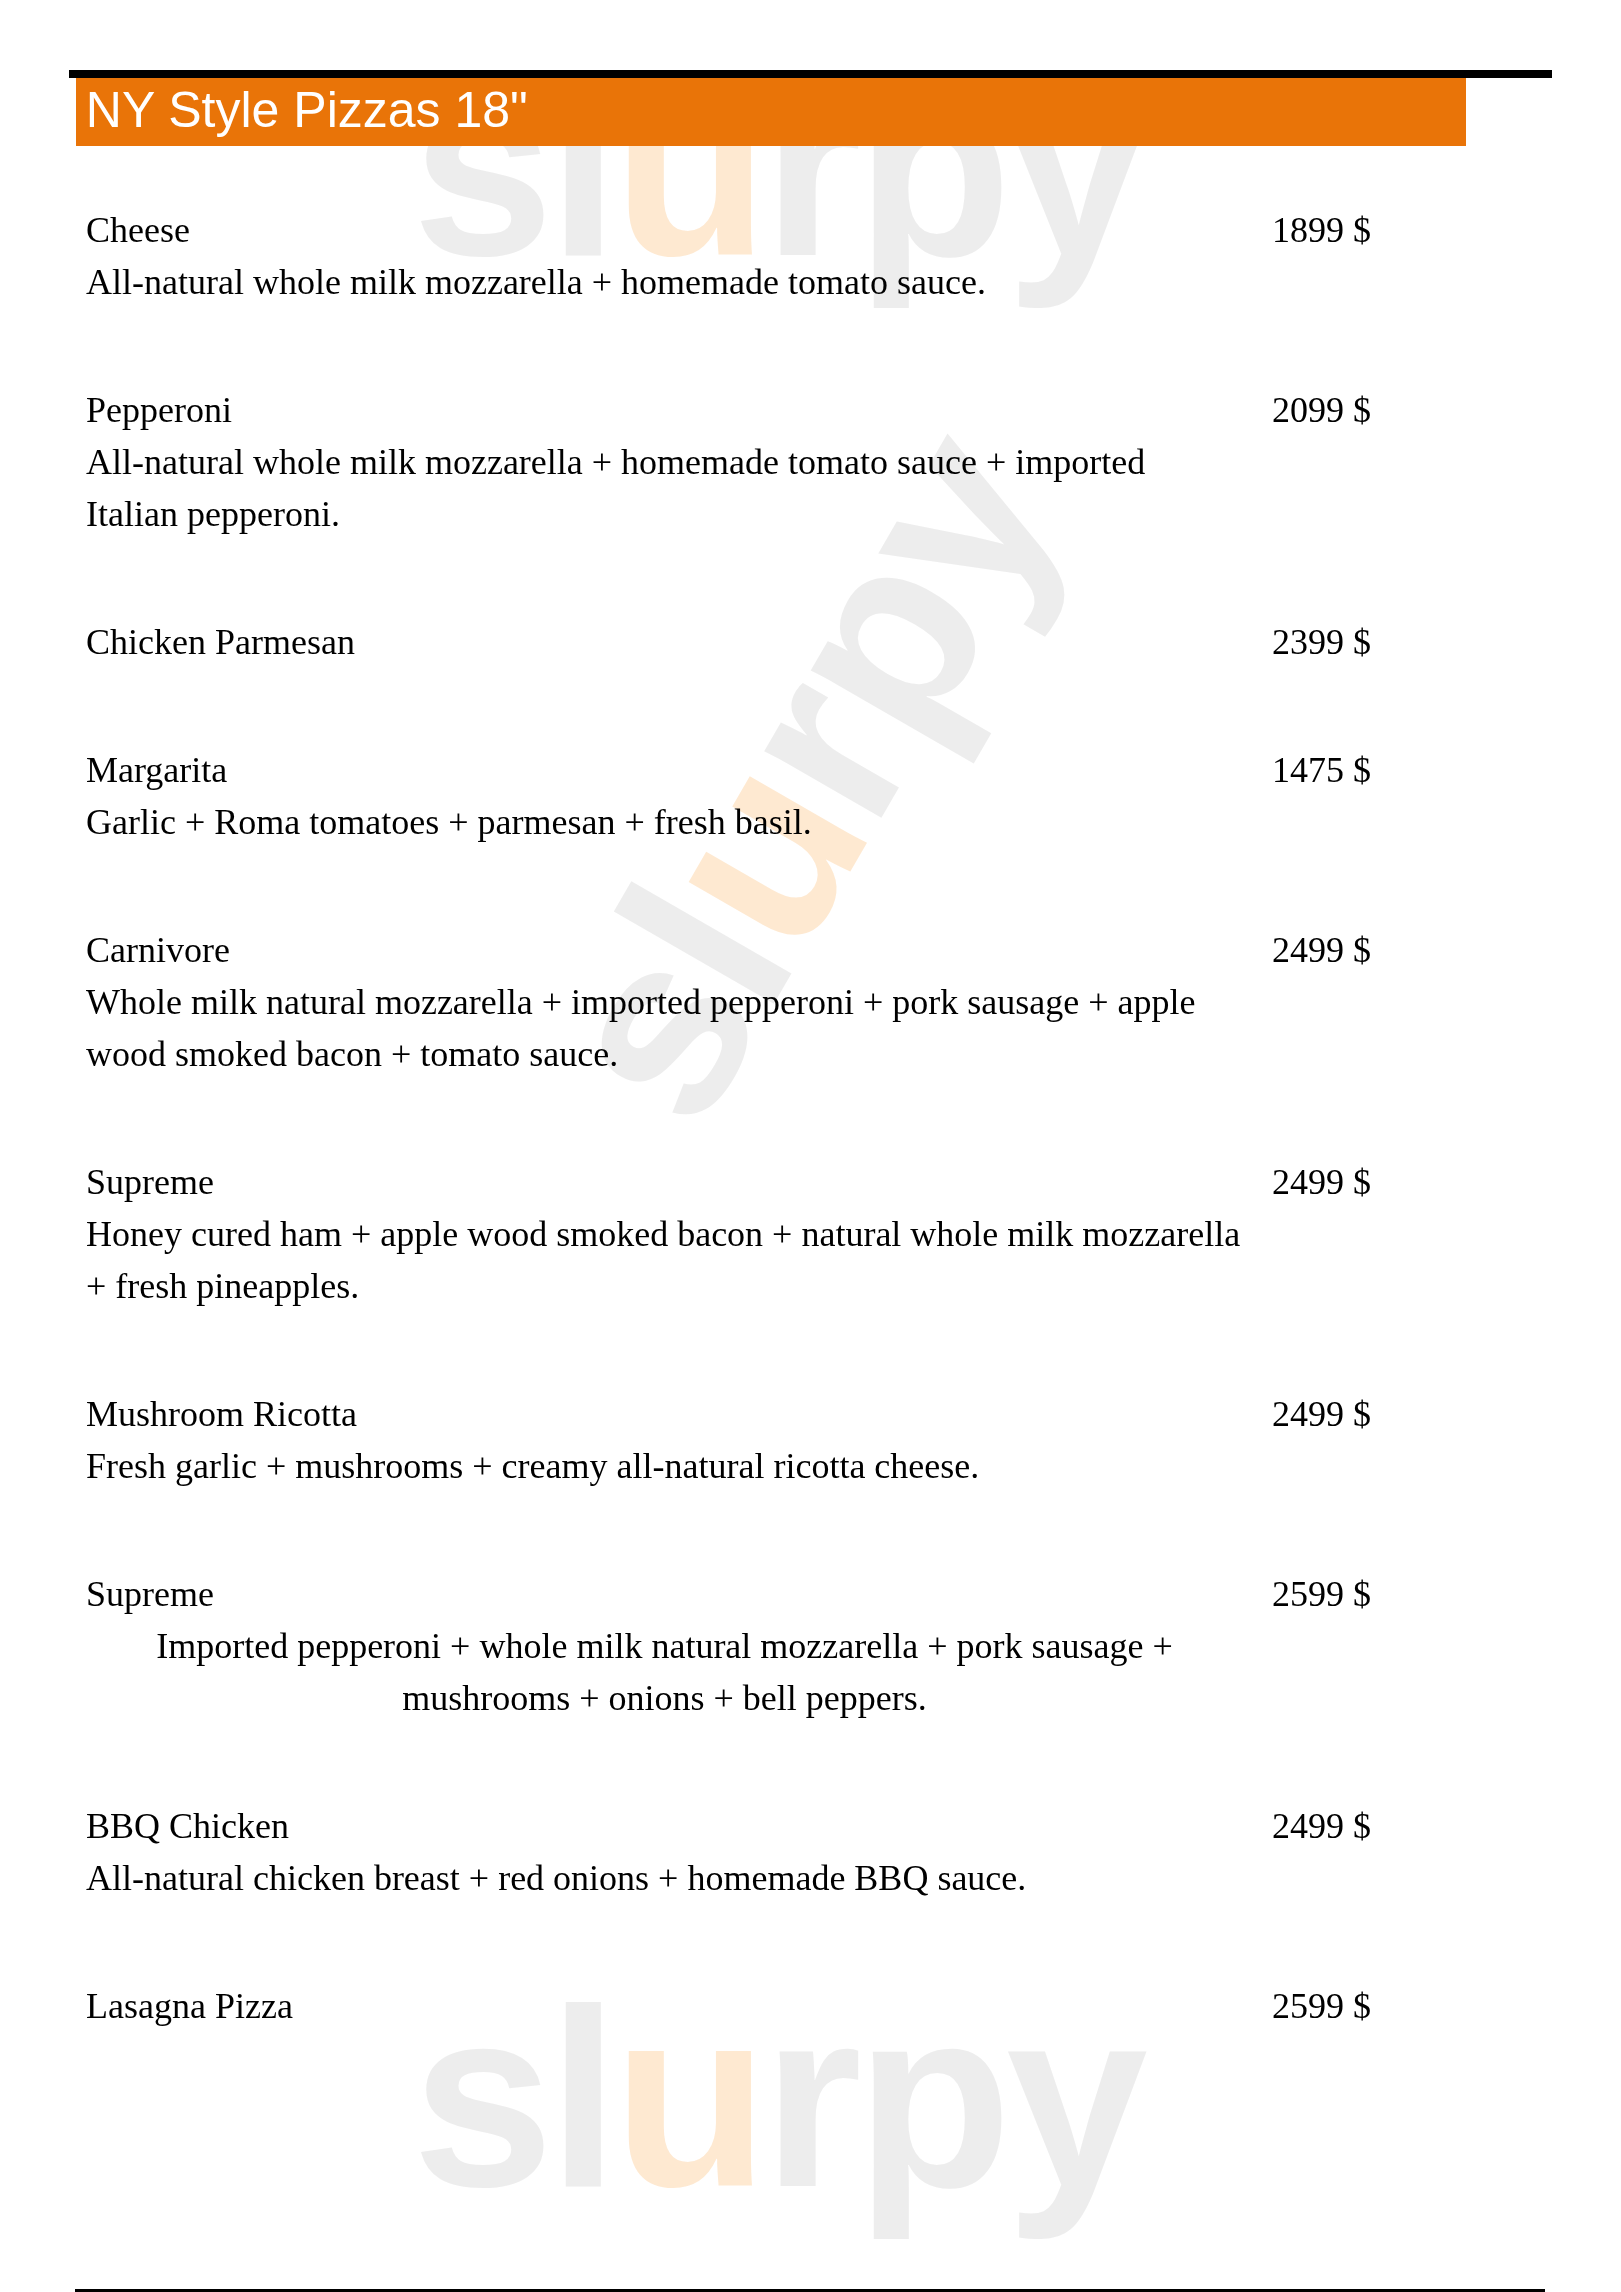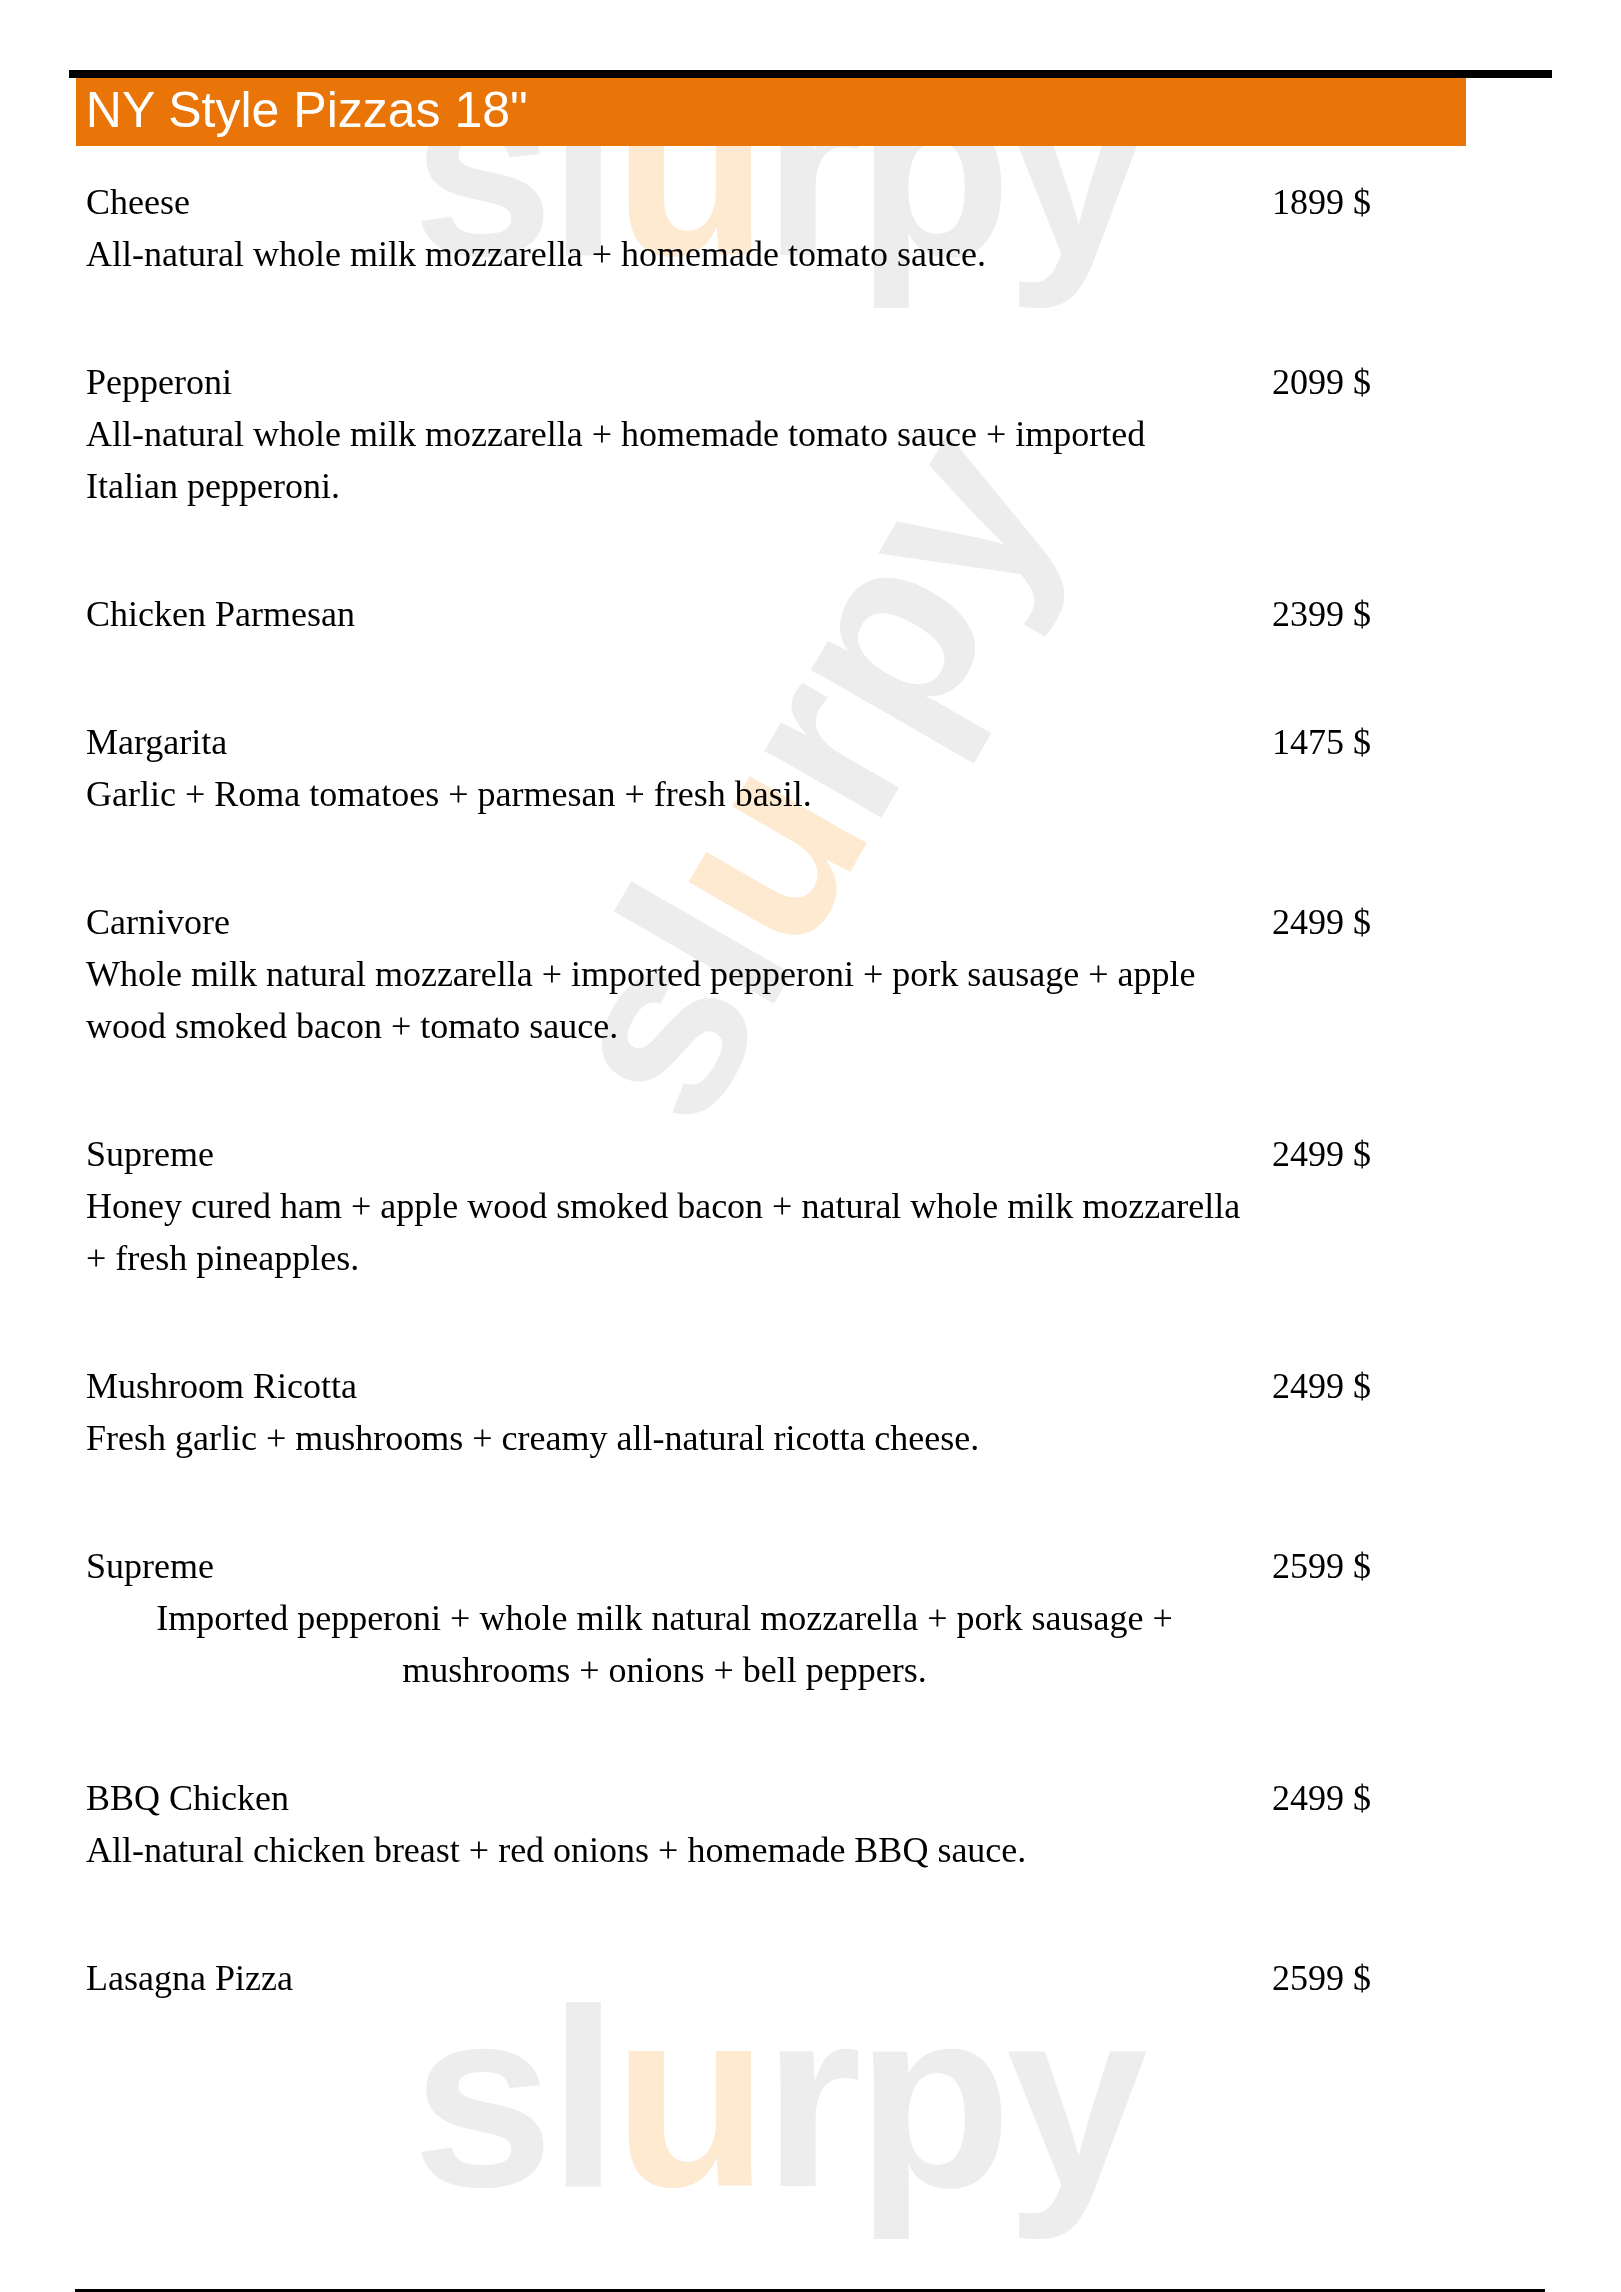--- a/index.html
+++ b/index.html
@@ -9,21 +9,21 @@
     .watermark { position: absolute; pointer-events: none; z-index: 0; }
     .wm-text { font-family: "Liberation Sans", sans-serif; font-weight: bold; font-size: 255px; letter-spacing: -5.9px; line-height: 1; white-space: nowrap; }
     .wm-gray { color: rgba(200,200,200,0.32); }
     .wm-orange { color: rgba(250,175,90,0.28); }
 
     .top-rule { position: absolute; left: 69px; top: 70px; width: 1483px; height: 7.8px; background: #000; z-index: 2; }
     .header-band { position: absolute; left: 76px; top: 77px; width: 1390px; height: 69px; background: #e97408; z-index: 1; }
     .header-title { position: absolute; left: 9.8px; top: 3.9px; font-family: "Liberation Sans", sans-serif; font-size: 50px; color: #ffffff; line-height: 59px; white-space: nowrap; }
 
     .items { position: absolute; left: 86px; top: 176px; width: 1313px; z-index: 3; }
-    .item { position: relative; margin-bottom: 76px; }
+    .item { position: relative; margin-bottom: 76px; margin-top: 28px; }
     .item-row { position: relative; height: 52px; }
     .item-name, .item-price, .item-desc {
       font-family: "Liberation Serif", "DejaVu Serif", serif; font-size: 36px; color: #000; line-height: 52px;
     }
     .item-name { position: absolute; left: 0; top: 0; white-space: nowrap; }
     .item-price { position: absolute; left: 1186px; top: 0; white-space: nowrap; }
     .item-desc { width: 1157px; }
 
     .bottom-rule { position: absolute; left: 75px; top: 2289px; width: 1470px; height: 2.9px; background: #000; }
   </style>

